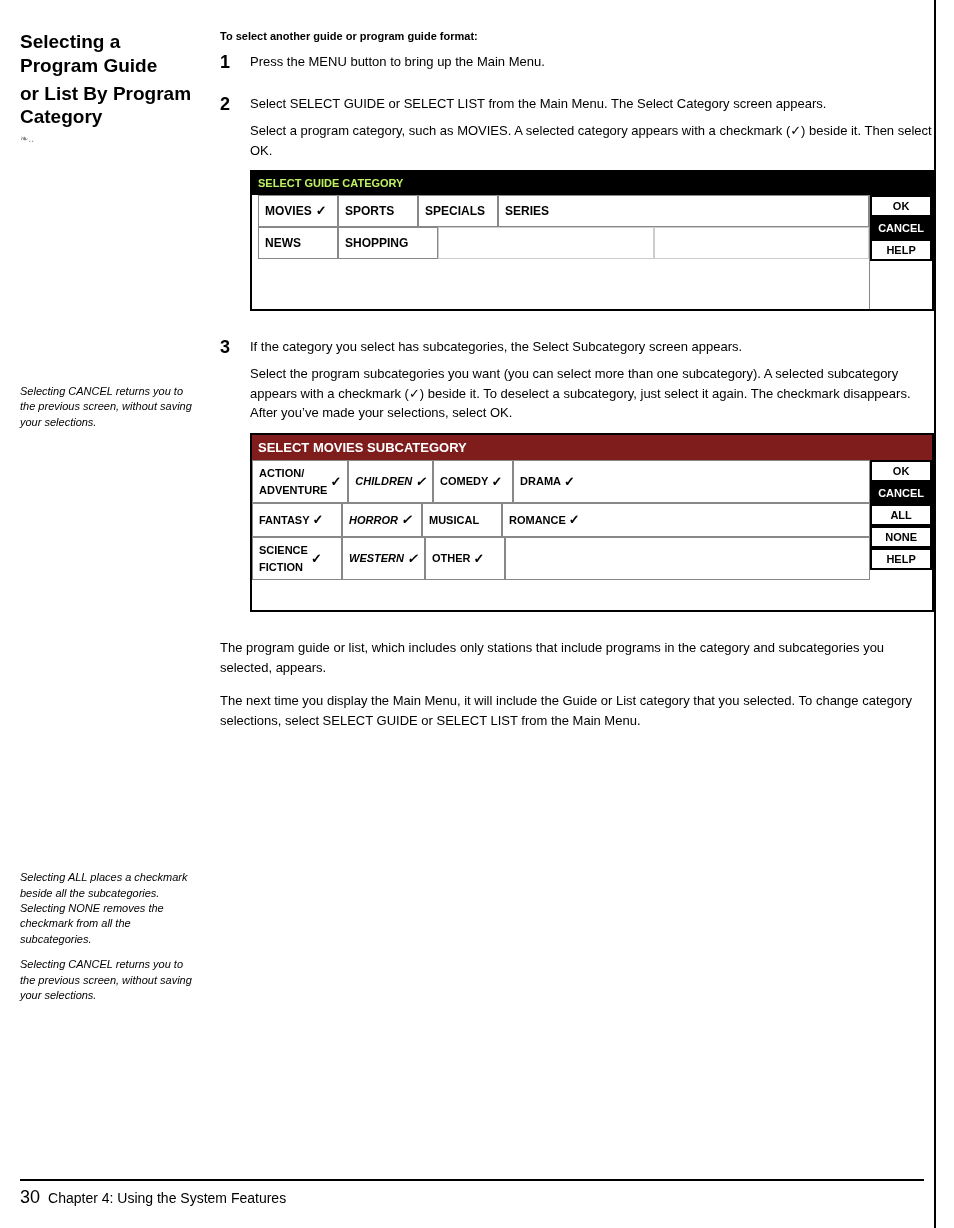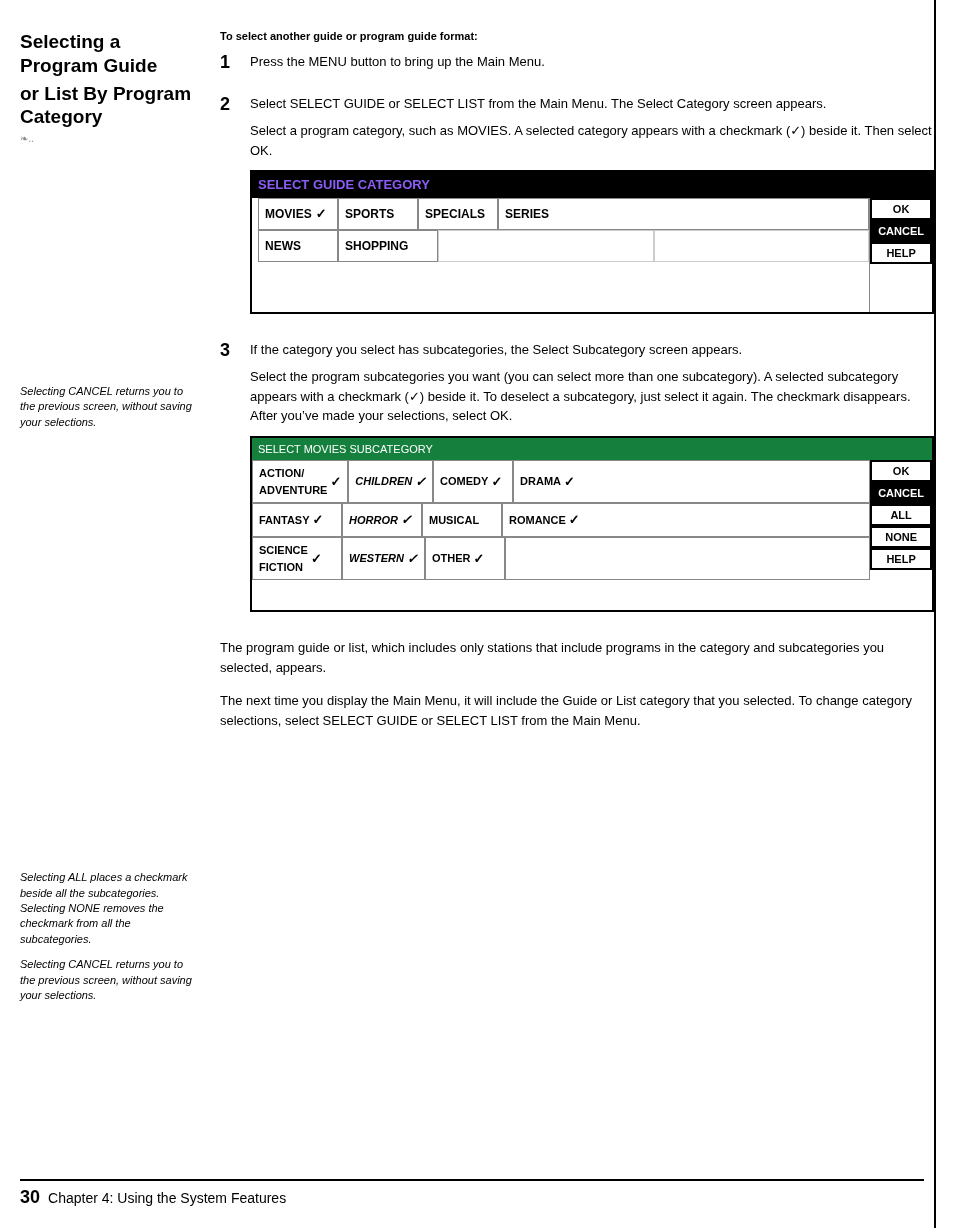--- a/index.html
+++ b/index.html
@@ -79,23 +79,23 @@
     }
     
     .guide-table-wrapper {
       border: 2px solid #000;
       margin-top: 10px;
       margin-bottom: 12px;
       width: 100%;
     }
     .guide-table-title {
       background: #000;
-      color: #8b5cf6;
-      font-weight: bold;
-      font-size: 13px;
+      color: #bef264;
+      font-weight: bold;
+      font-size: 11px;
       padding: 3px 6px;
     }
     .guide-table-body {
       display: flex;
       flex-direction: row;
       padding-left: 6px;
     }
     .guide-table-grid {
       flex: 1;
       border-right: 1px solid #888;
@@ -144,24 +144,24 @@
       height: 50px;
     }
     
     .sub-table-wrapper {
       border: 2px solid #000;
       margin-top: 10px;
       margin-bottom: 12px;
       width: 100%;
     }
     .sub-table-title {
-      background: #15803d;
+      background: #7f1d1d;
       color: #fff;
-      font-weight: normal;
-      font-size: 11px;
+      font-weight: bold;
+      font-size: 13px;
       padding: 3px 6px;
     }
     .sub-table-body {
       display: flex;
       flex-direction: row;
     }
     .sub-table-grid {
       flex: 1;
     }
     .sub-table-row {
@@ -204,21 +204,21 @@
     }
     .sub-table-empty {
       height: 30px;
     }
     .checkmark {
       font-size: 13px;
       font-weight: bold;
     }
     .footer-num {
       font-size: 18px;
-      font-weight: bold;
+      font-weight: normal;
       margin-right: 8px;
       text-align: right;
     }
     .top-title-area {
       margin-bottom: 0;
     }
     .small-dots {
       font-size: 10px;
       color: #888;
     }

